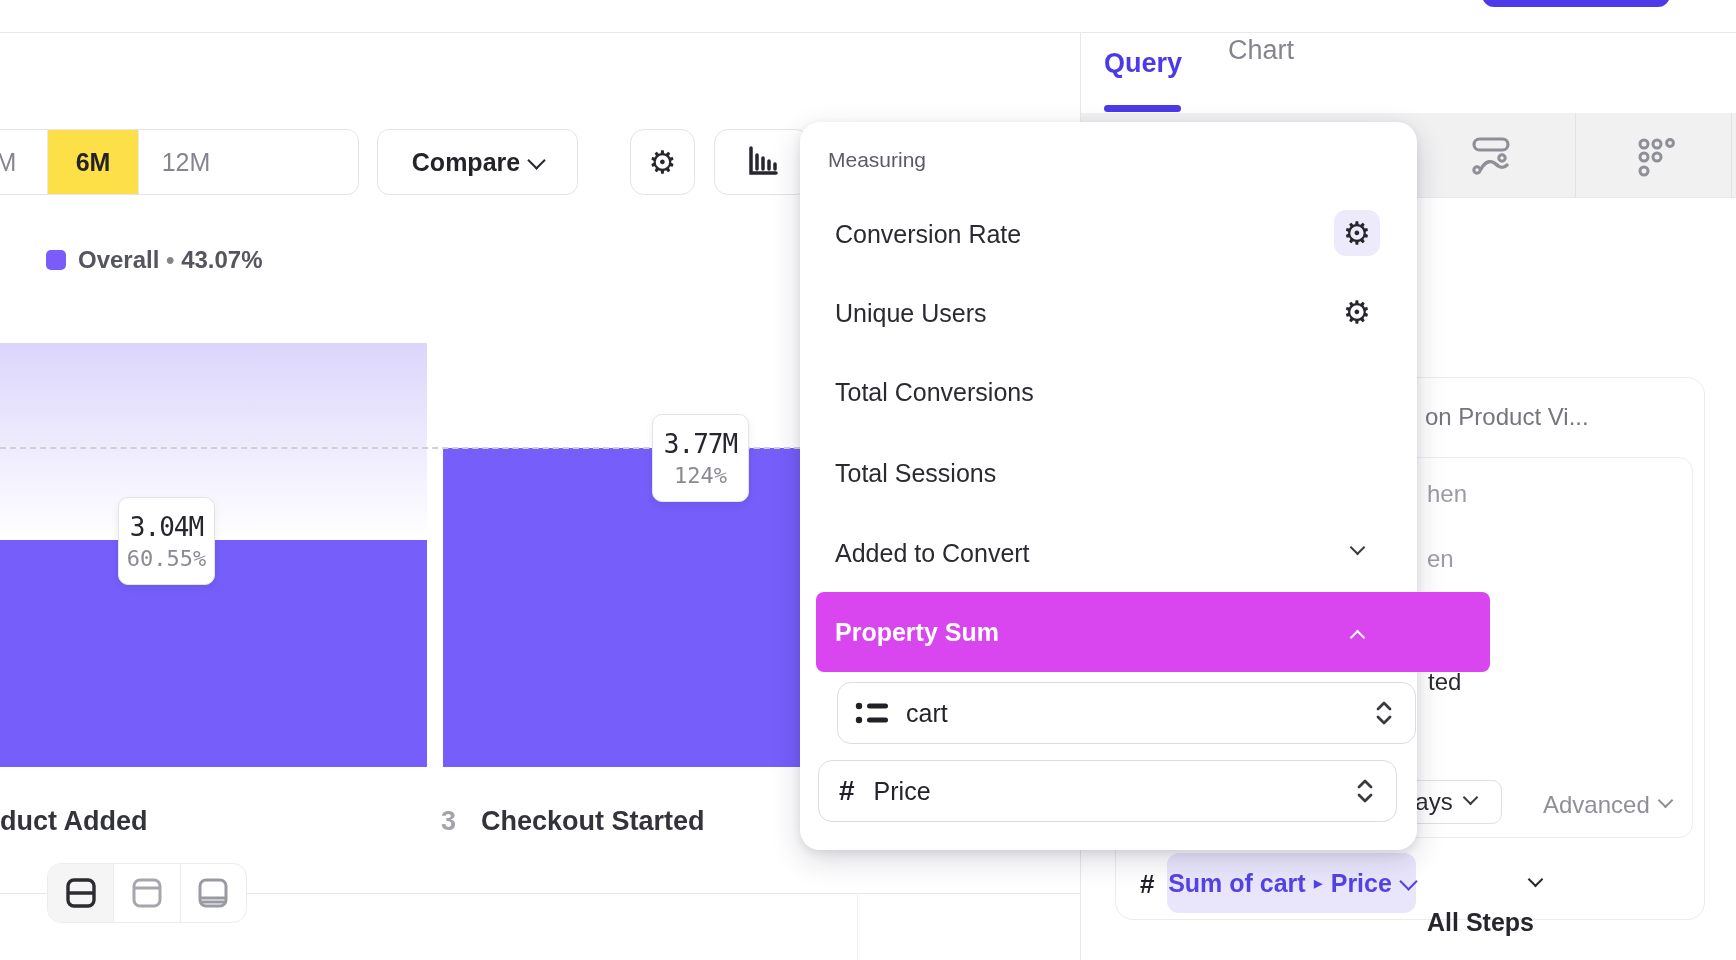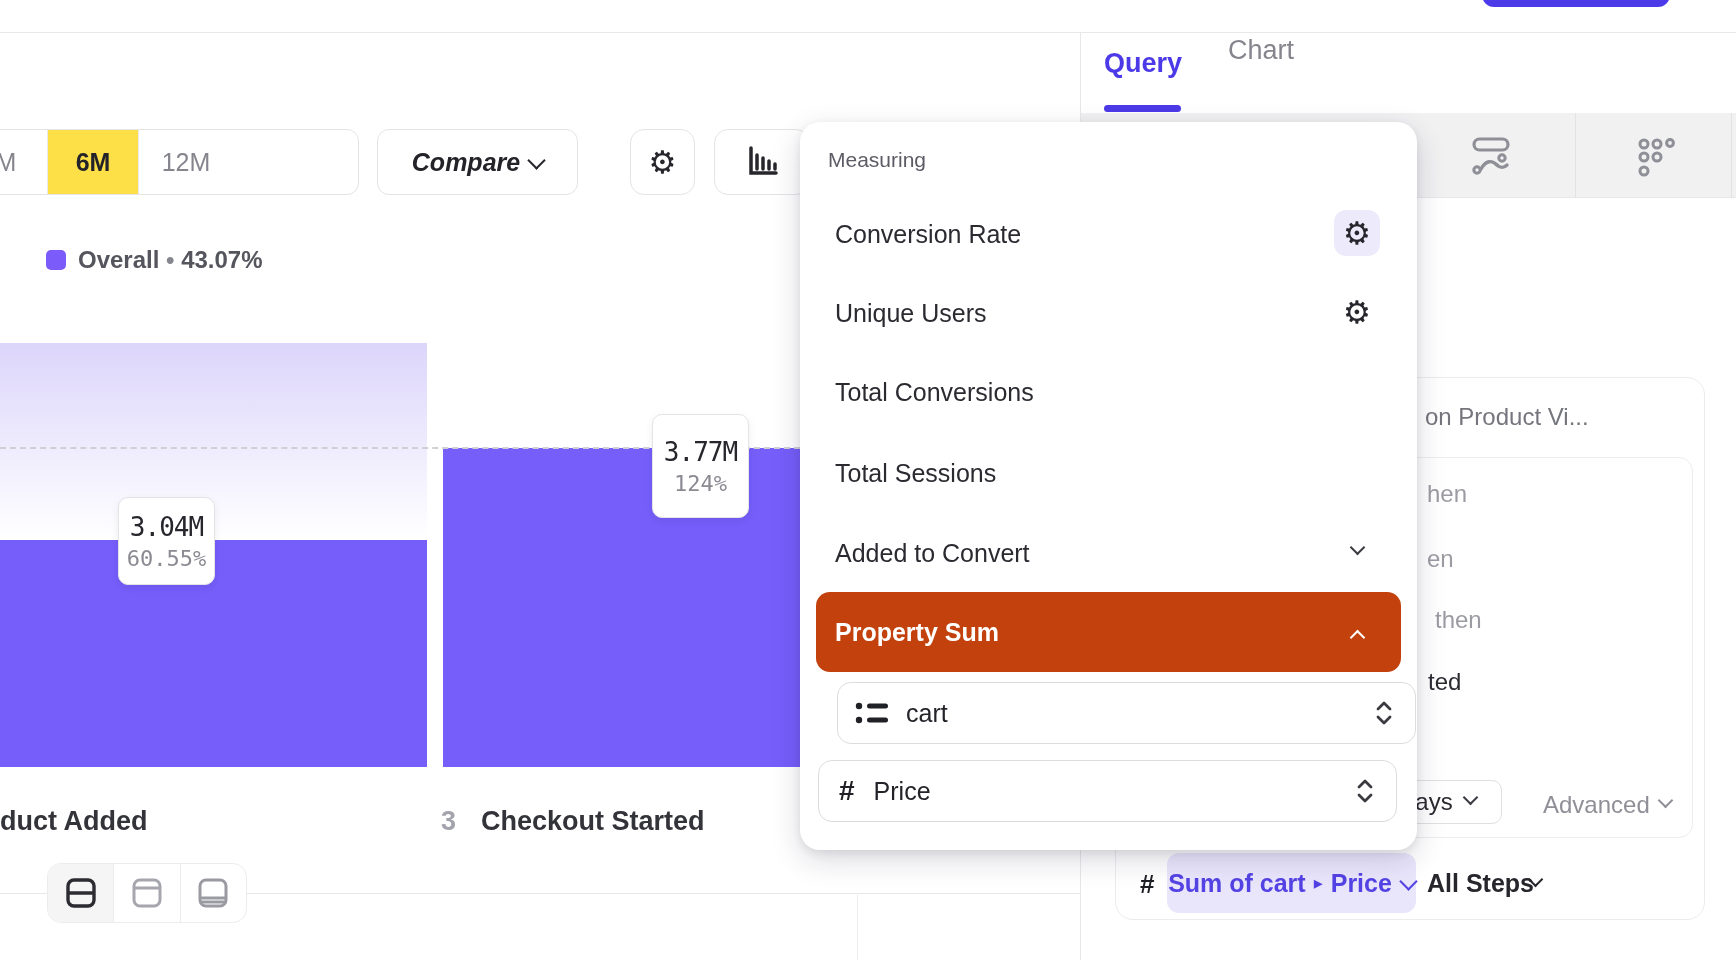--- a/index.html
+++ b/index.html
@@ -2,21 +2,21 @@
 <html><head>
 <meta charset="utf-8">
 <style>
   html,body{margin:0;padding:0;background:#fff;}
   #screen{position:relative;width:1736px;height:960px;overflow:hidden;background:#fff;
     font-family:"Liberation Sans",sans-serif;color:#2a2a31;}
   .abs{position:absolute;box-sizing:border-box;}
   .nw{white-space:nowrap;}
   
   .btn{background:#fff;border:1.5px solid #e4e4e7;border-radius:12px;display:flex;
-    align-items:center;justify-content:center;gap:10px;font-style:italic;}
+    align-items:center;justify-content:center;gap:10px;}
   .seg{display:flex;align-items:stretch;background:#fff;border:1.5px solid #e4e4e7;border-radius:12px;overflow:hidden;}
   .seg .cell{display:flex;align-items:center;justify-content:center;gap:8px;font-size:25px;
     color:#85858d;font-weight:500;border-right:1px solid #e9e9eb;}
   .seg .cell:last-child{border-right:none;}
   .seg .cell.sel{background:#fde047;color:#232329;font-weight:700;}
   
   .chev{width:11px;height:11px;border-right:2.5px solid #26262c;border-bottom:2.5px solid #26262c;
     transform:rotate(45deg);display:inline-block;margin-top:-4px;}
   .chev.up{transform:rotate(-135deg);margin-top:6px;}
   .chev.gray{border-color:#9a9aa1;}
@@ -86,21 +86,21 @@
   <div class="abs" style="left:0;top:343px;width:427px;height:197px;background:linear-gradient(#dcd5fb,rgba(255,255,255,0));"></div>
   <div class="abs" style="left:0;top:540px;width:427px;height:227px;background:#755efa;"></div>
   <div class="abs" style="left:443px;top:448px;width:437px;height:319px;background:#755efa;"></div>
   <div class="abs" style="left:0;top:447px;width:800px;height:0;border-top:2px dashed #cfcfd4;"></div>
 
   <div class="abs" style="left:118px;top:497px;width:97px;height:88px;background:#fff;border:1.5px solid #e4e4e7;border-radius:10px;
               box-shadow:0 3px 8px rgba(0,0,0,.07);display:flex;flex-direction:column;align-items:center;justify-content:center;z-index:3;">
     <span class="mono chip-val">3.04M</span>
     <span class="mono chip-rate">60.55%</span>
   </div>
-  <div class="abs" style="left:652px;top:414px;width:97px;height:104px;background:#fff;border:1.5px solid #e4e4e7;border-radius:10px;
+  <div class="abs" style="left:652px;top:414px;width:97px;height:88px;background:#fff;border:1.5px solid #e4e4e7;border-radius:10px;
               box-shadow:0 3px 8px rgba(0,0,0,.07);display:flex;flex-direction:column;align-items:center;justify-content:center;z-index:3;">
     <span class="mono chip-val">3.77M</span>
     <span class="mono chip-rate">124%</span>
   </div>
 
   <div class="abs nw" style="left:0;top:806px;font-size:27px;font-weight:700;color:#33333a;">duct Added</div>
   <div class="abs nw" style="left:441px;top:806px;font-size:27px;font-weight:700;color:#33333a;">
     <span style="color:#a3a3ab;font-weight:600;">3</span>
     <span style="display:inline-block;width:10px;"></span>
     <span>Checkout Started</span>
@@ -189,21 +189,21 @@
   <span class="abs chev lite" style="left:1660px;top:799px;"></span>
 
   <div class="abs nw" style="left:1140px;top:869px;font-size:26px;font-weight:700;color:#202027;">#</div>
   <div class="abs" style="left:1167px;top:853px;width:249px;height:60px;background:#e9e6fc;border-radius:12px;
               display:flex;align-items:center;justify-content:center;gap:8px;">
     <span class="nw" style="font-size:25px;font-weight:700;color:#5443e4;">Sum of cart</span>
     <span style="font-size:18px;color:#5443e4;">▸</span>
     <span class="nw" style="font-size:25px;font-weight:700;color:#5443e4;">Price</span>
     <span class="chev purple" style="margin-left:2px;"></span>
   </div>
-  <div class="abs nw" style="left:1427px;top:869px;font-size:25px;font-weight:700;color:#26262c;">All Steps</div>
+  <div class="abs nw" style="left:1427px;top:908px;font-size:25px;font-weight:700;color:#26262c;">All Steps</div>
   <span class="abs chev" style="left:1530px;top:878px;"></span>
 
   <div class="abs panel" style="left:800px;top:122px;width:617px;height:728px;z-index:40;">
 
     <div class="abs menu-label" style="left:28px;top:26px;">Measuring</div>
 
     <div class="abs menu-item nw" style="left:35px;top:98px;">Conversion Rate</div>
     <div class="abs" style="left:534px;top:88px;width:46px;height:46px;background:#edeafb;border-radius:12px;
                 display:flex;align-items:center;justify-content:center;">
       <span class="gear">⚙</span>
@@ -214,21 +214,21 @@
       <span class="gear">⚙</span>
     </div>
 
     <div class="abs menu-item nw" style="left:35px;top:256px;">Total Conversions</div>
 
     <div class="abs menu-item nw" style="left:35px;top:337px;">Total Sessions</div>
 
     <div class="abs menu-item nw" style="left:35px;top:417px;">Added to Convert</div>
     <span class="abs chev mid" style="left:552px;top:424px;"></span>
 
-    <div class="abs" style="left:16px;top:470px;width:585px;height:80px;background:#c2410c;border-radius:14px;">
+    <div class="abs" style="left:16px;top:470px;width:674px;height:80px;background:#d946ef;border-radius:8px;">
       <span class="abs nw" style="left:19px;top:26px;font-size:25px;font-weight:600;color:#fff;">Property Sum</span>
       <span class="abs chev white up" style="left:536px;top:34px;"></span>
     </div>
 
     <div class="abs field" style="left:18px;top:560px;width:579px;height:62px;margin-left:19px;">
       <span style="margin-left:17px;">
         <svg width="34" height="30" viewBox="0 0 34 30">
           <circle cx="4" cy="8" r="3.2" fill="#202027"></circle>
           <rect x="12" y="5.5" width="21" height="5" rx="2.5" fill="#202027"></rect>
           <circle cx="4" cy="22" r="3.2" fill="#202027"></circle>

